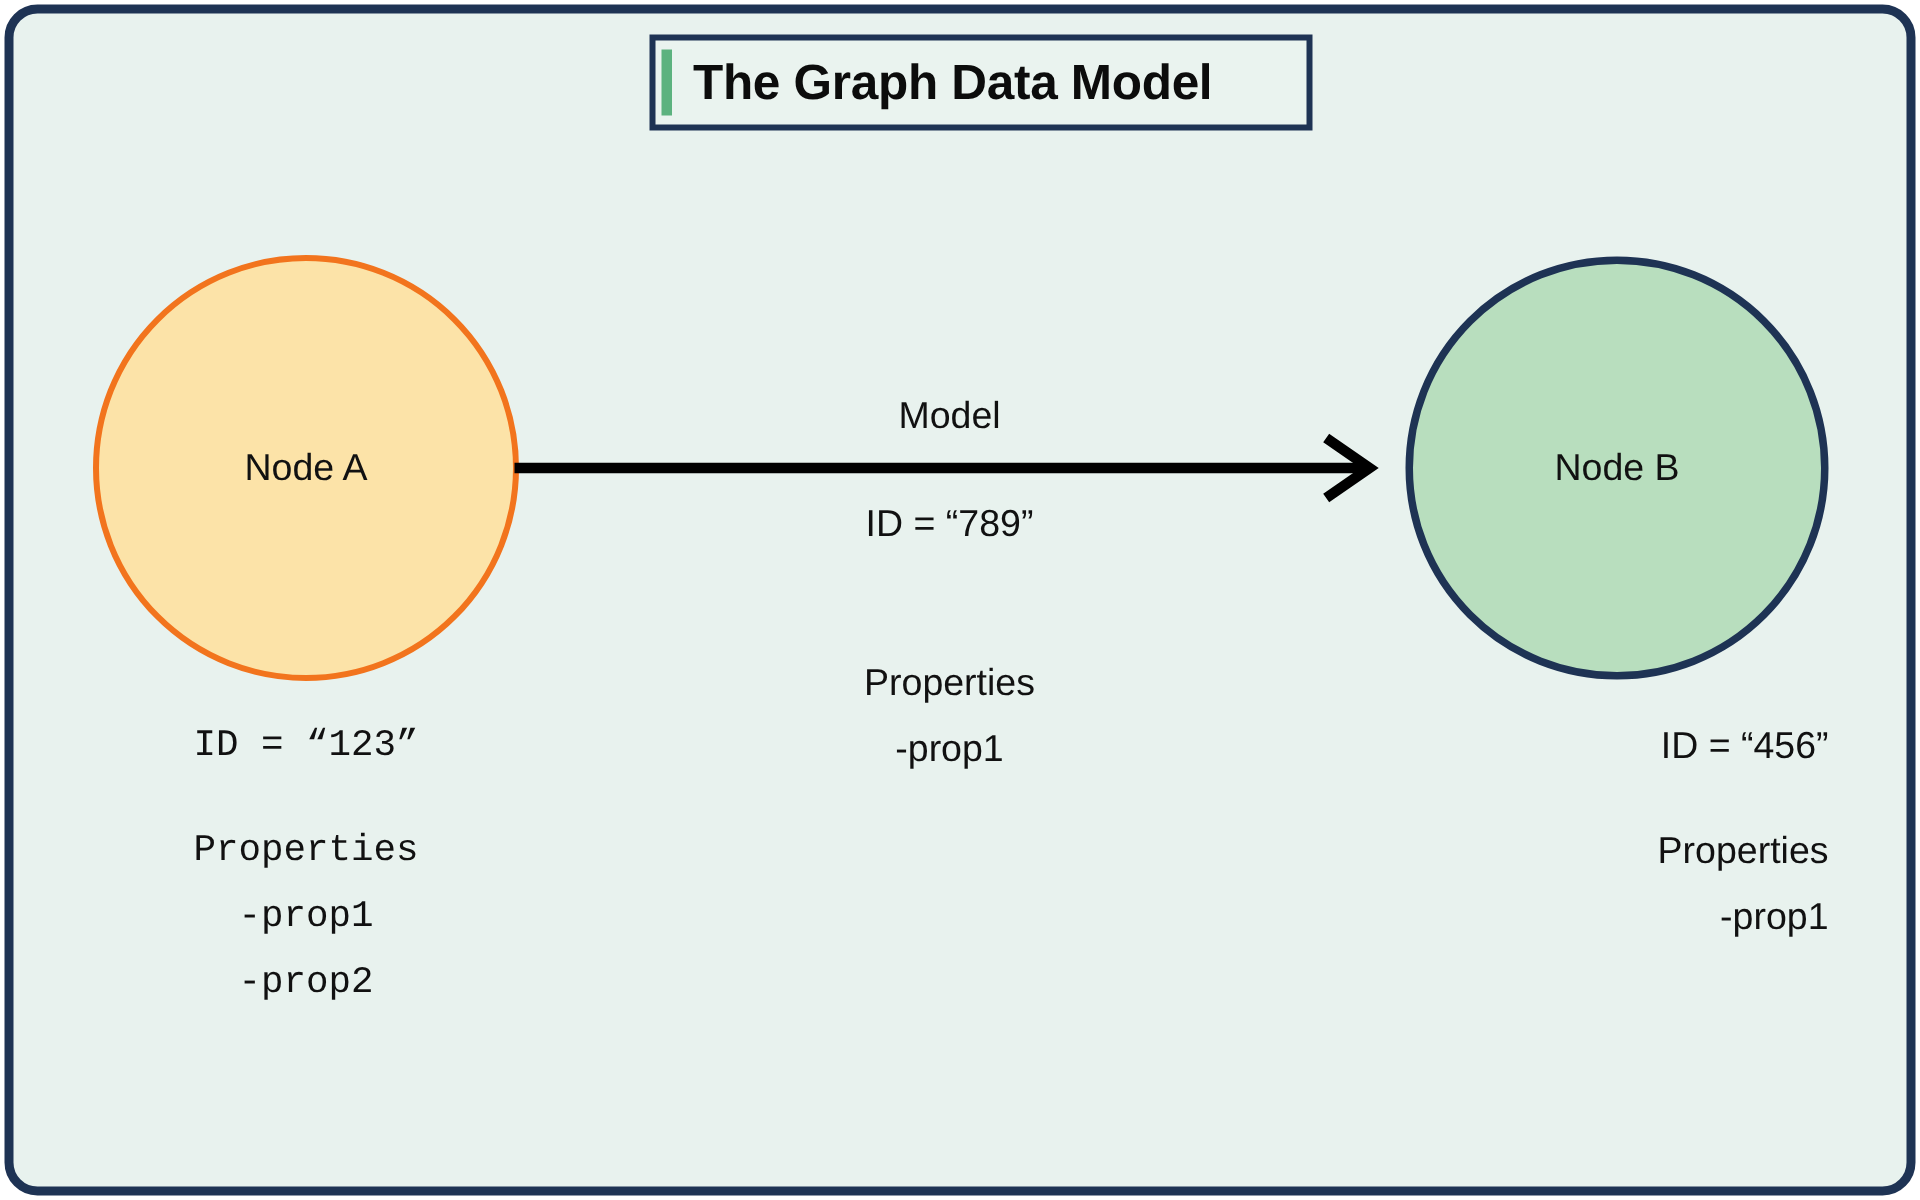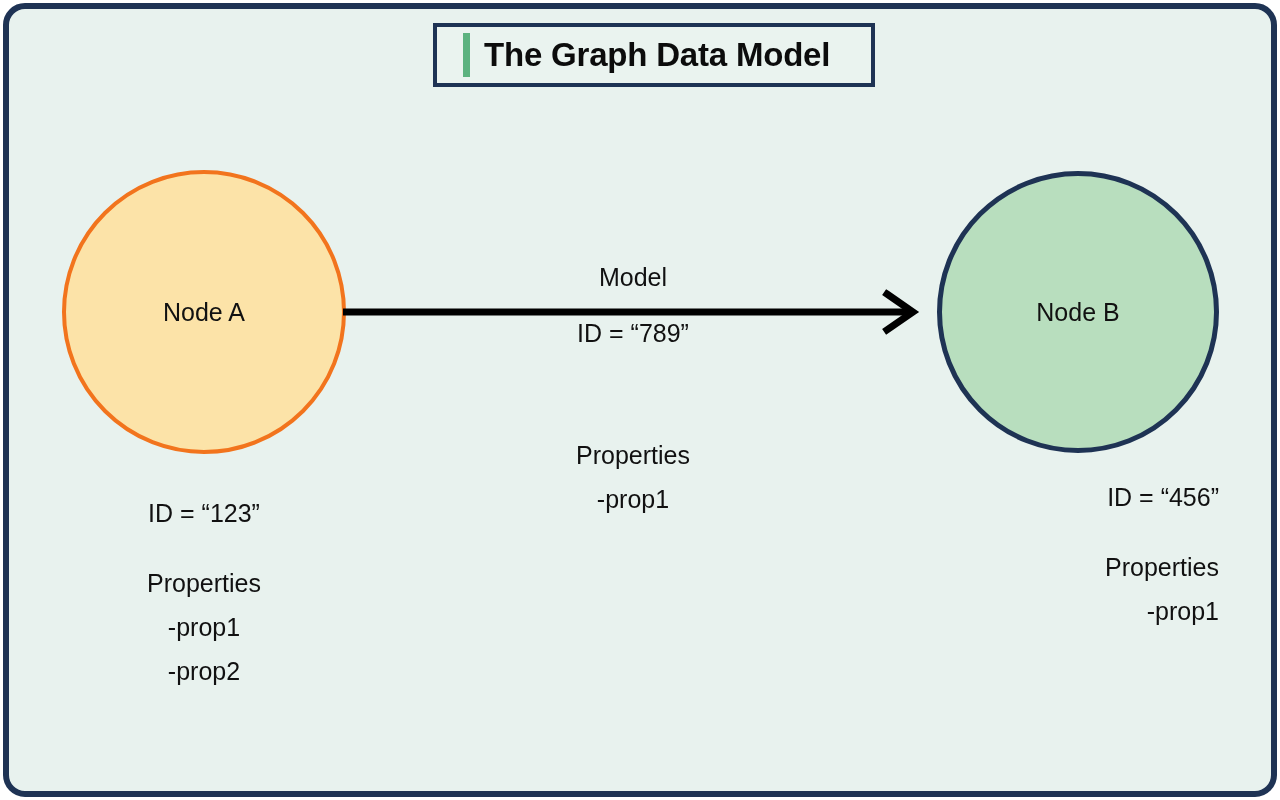--- a/index.html
+++ b/index.html
@@ -40,21 +40,21 @@
     position: absolute;
     left: 424px;
     top: 14px;
     width: 442px;
     height: 64px;
     box-sizing: border-box;
     background: #eaf3ef;
     border: 4px solid #1e3354;
     display: flex;
     align-items: center;
-    padding-left: 26px;
+    padding-left: 4px;
   }
   #title-accent {
     width: 7px;
     height: 44px;
     background: #5cb27f;
     flex: 0 0 auto;
     margin-right: 14px;
   }
   #title-text {
     font-size: 33px;
@@ -113,31 +113,31 @@
   }
   .line {
     font-size: 25px;
     line-height: 44px;
     white-space: nowrap;
   }
   .line.gap-above {
     margin-top: 26px;
   }
 
-  #node-a-info { left: 55px;  top: 482px; width: 280px; }
+  #node-a-info { left: 55px;  top: 466px; width: 280px; font-family: Liberation Mono, monospace; }
   #node-b-info { left: 930px; top: 466px; width: 280px; text-align: right; }
 
   #edge-label-top {
     left: 504px;
     top: 246px;
     width: 240px;
   }
   #edge-id {
     left: 504px;
-    top: 302px;
+    top: 318px;
     width: 240px;
   }
   #edge-props {
     left: 504px;
     top: 424px;
     width: 240px;
   }
 </style>
 </head>
 <body>

